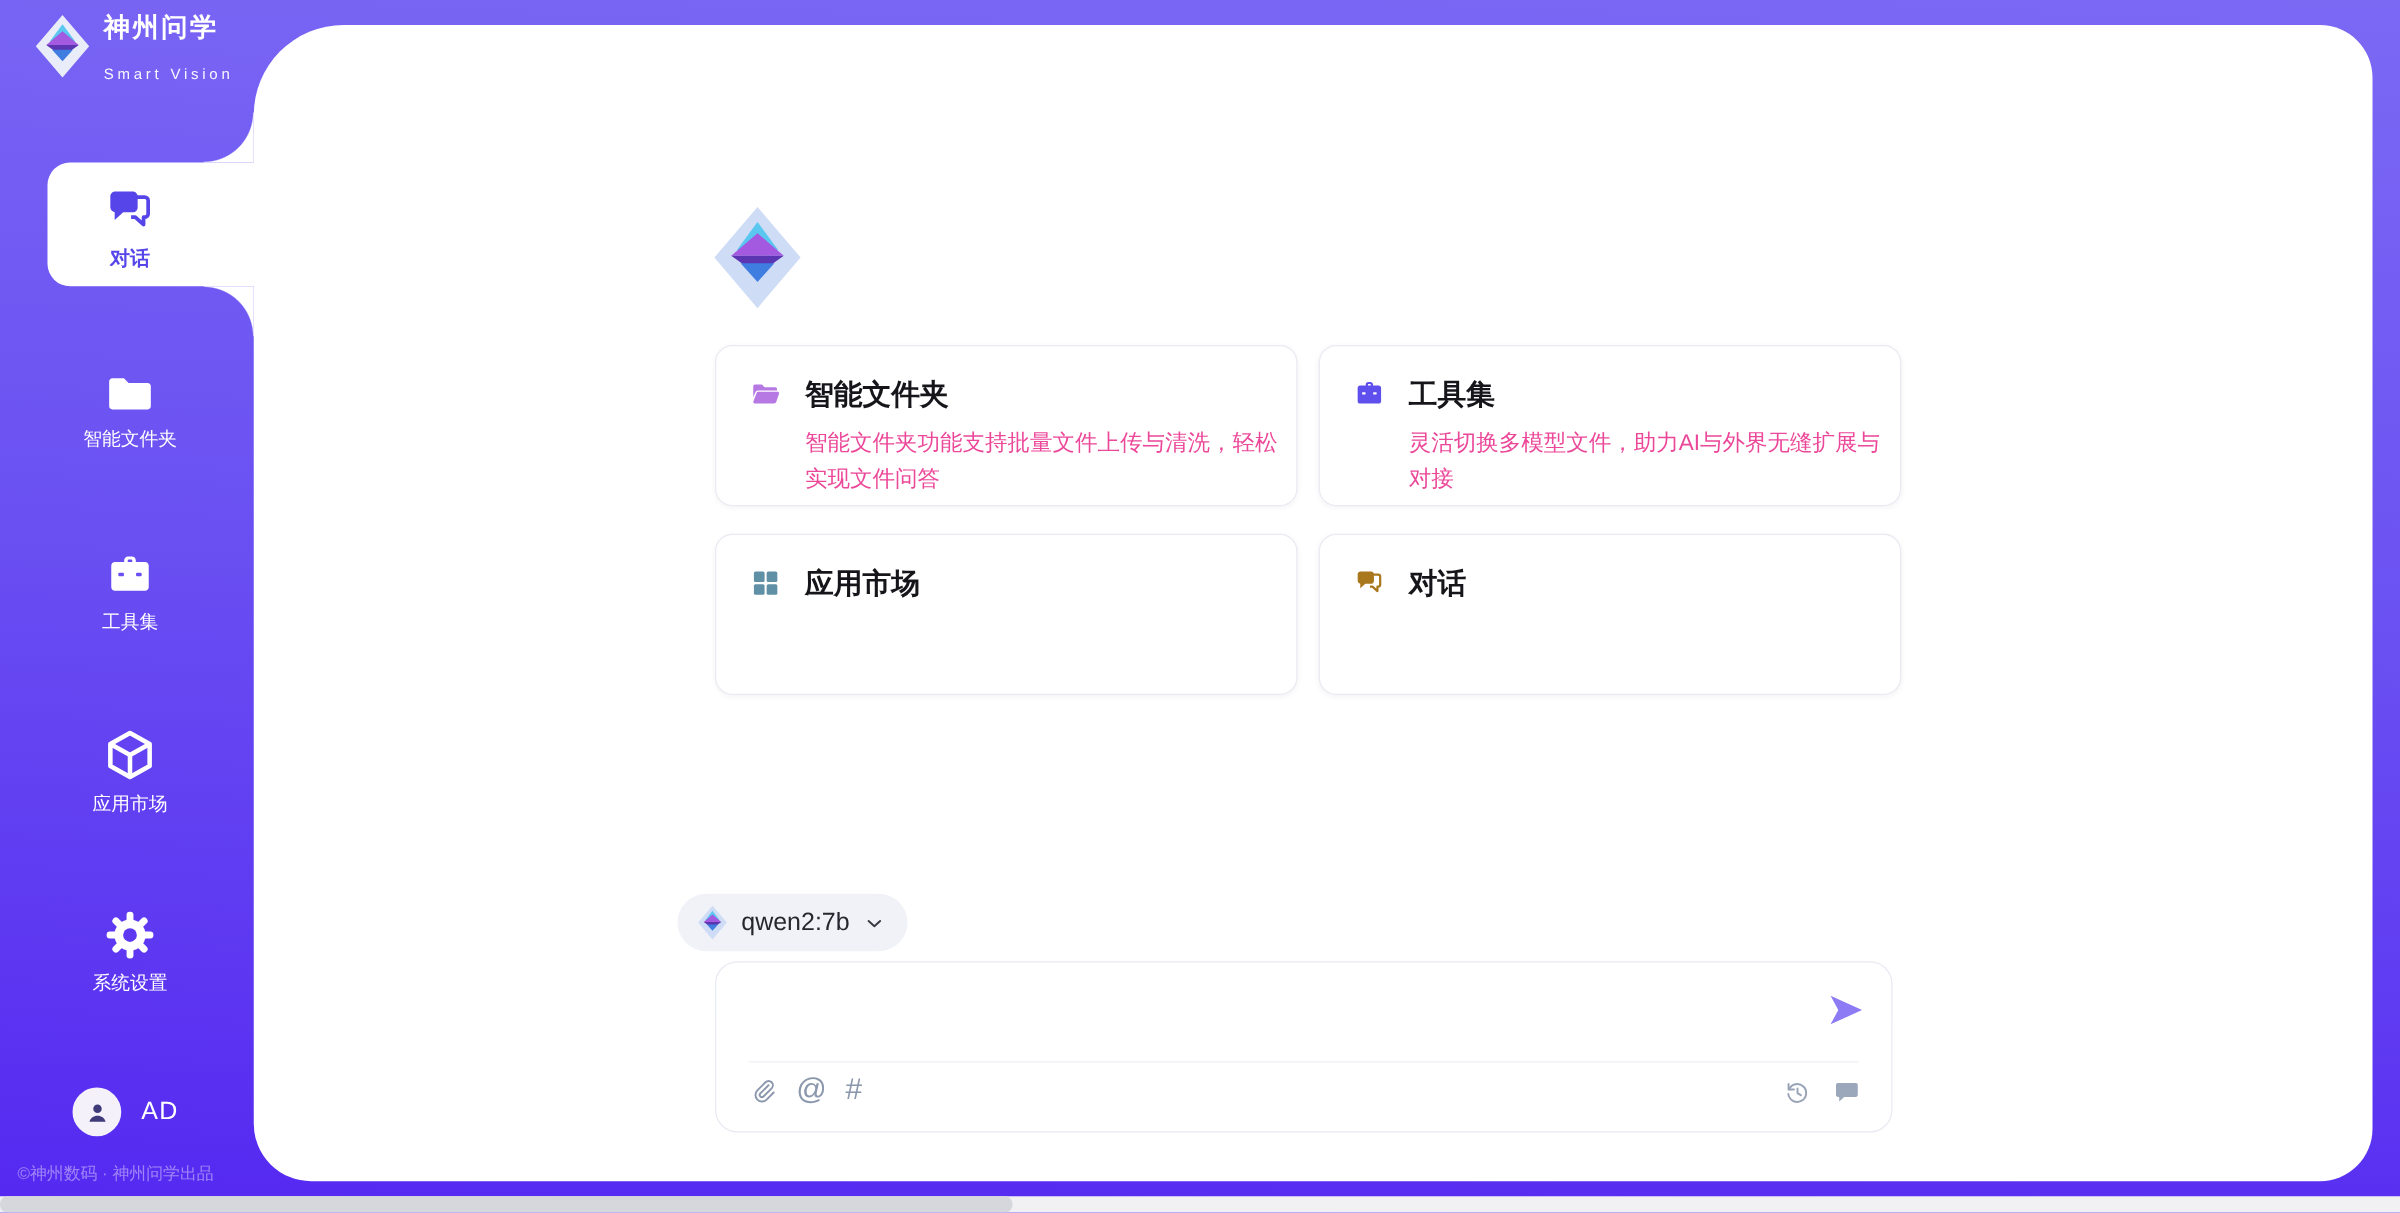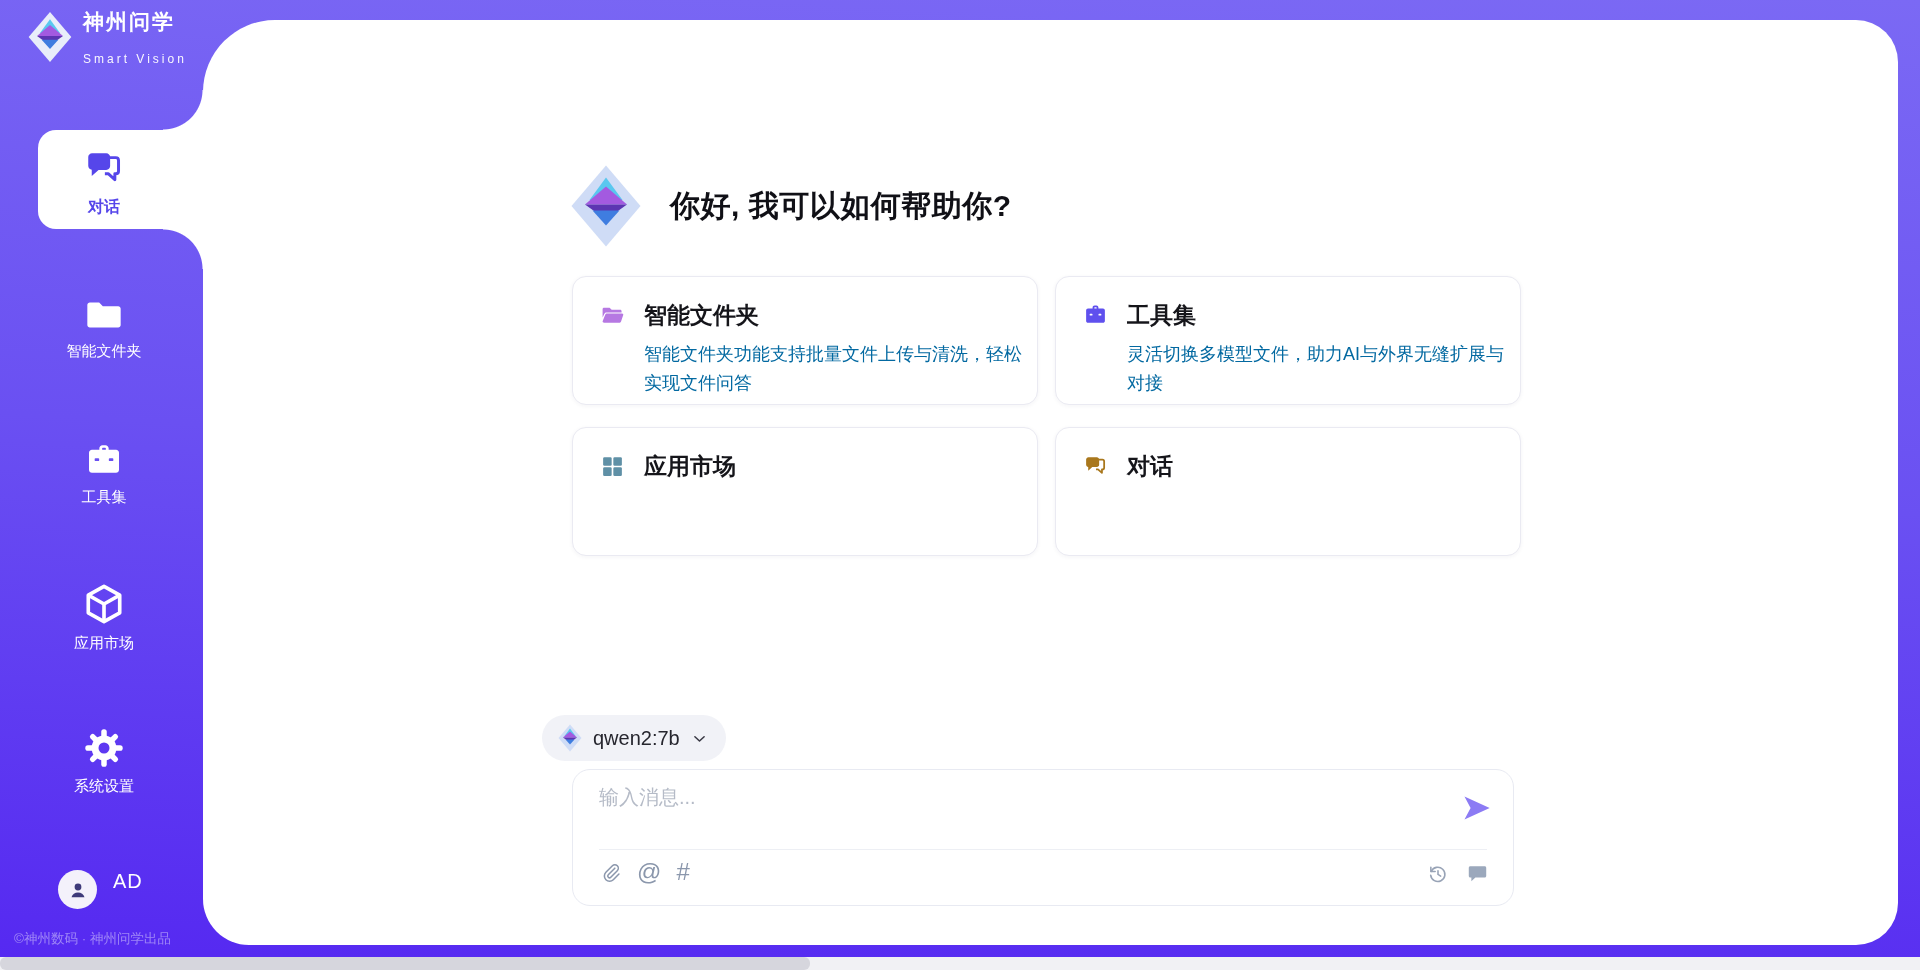--- a/index.html
+++ b/index.html
@@ -32,40 +32,40 @@
   .brand { position:absolute; left:27px; top:8px; display:flex; align-items:center; gap:10px; }
   .brand-text { color:#fff; }
   .brand-name { font-size:21px; font-weight:700; letter-spacing:2px; }
   .brand-sub { font-size:12px; letter-spacing:3px; margin-top:16px; opacity:.95; }
 
   .side-item { position:absolute; left:20px; width:168px; text-align:center; cursor:pointer; }
   .side-item .lbl { display:block; margin-top:7px; font-size:15px; color:#fff; }
   .side-item svg { display:block; margin:0 auto; }
   .side-item.active .lbl { color:#5646ea; font-weight:600; font-size:16px; }
 
-  .user-row { position:absolute; left:58px; top:870px; display:flex; gap:16px; }
+  .user-row { position:absolute; left:58px; top:870px; display:flex; align-items:center; gap:16px; }
   .avatar { width:39px; height:39px; border-radius:50%; background:#f4f1fb; display:flex; align-items:center; justify-content:center; }
   .user-name { color:#fff; font-size:20px; letter-spacing:1px; }
   .copyright { position:absolute; left:14px; top:930px; font-size:13.5px; color:rgba(255,255,255,.42); white-space:nowrap; }
 
   
   .greeting-row { position:absolute; left:570px; top:163px; display:flex; align-items:center; gap:28px; }
   .greeting { font-size:30px; font-weight:700; color:#101016; letter-spacing:.5px; }
 
   
   .card {
     position:absolute; width:466px; height:129px; background:#fff;
     border:1px solid #eaeaf2; border-radius:14px;
     box-shadow:0 1px 4px rgba(30,30,80,.05);
     padding:23px 12px 0 26px; cursor:pointer;
   }
   .card-head { display:flex; align-items:center; gap:18px; }
   .card-head svg { flex:0 0 auto; }
   .card-title { font-size:23px; font-weight:700; color:#15151a; }
-  .card-desc { margin-top:9px; padding-left:45px; width:428px; font-size:18px; line-height:29px; color:#0369a1; }
+  .card-desc { margin-top:9px; padding-left:45px; width:428px; font-size:18px; line-height:29px; color:#ec4899; }
   .card.c1 { left:572px; top:276px; }
   .card.c2 { left:1055px; top:276px; }
   .card.c3 { left:572px; top:427px; }
   .card.c4 { left:1055px; top:427px; }
 
   
   .model-pill {
     position:absolute; left:542px; top:715px; height:46px;
     display:inline-flex; align-items:center; gap:11px; padding:0 18px 0 16px;
     background:#f1f2f7; border-radius:23px; cursor:pointer;
@@ -185,21 +185,20 @@
 <div class="copyright">©神州数码 · 神州问学出品</div>
 
 <div class="greeting-row">
   <svg width="72" height="86" viewBox="0 0 48 56">
     <polygon points="24,1 47,28 24,55 1,28" fill="#cfdcf6"></polygon>
     <polygon points="24,9 35,24 13,24" fill="#59c7ef"></polygon>
     <polygon points="24,15 38,27 10,27" fill="#a35ae0"></polygon>
     <polygon points="38,27 24,37 10,27" fill="#5c35b2"></polygon>
     <polygon points="24,41 33,31 15,31" fill="#3f7de0"></polygon>
   </svg>
-  <div class="greeting">你好, 我可以如何帮助你?</div>
 </div>
 
 <div class="card c1">
   <div class="card-head">
     <svg width="27" height="25" viewBox="0 0 24 24" style="color: rgb(182, 120, 226);">
       <path d="M2.5 5.8c0-.7.6-1.3 1.3-1.3h5.4l2 2h8.2c.7 0 1.3.6 1.3 1.3v1.2H6.1c-.9 0-1.7.6-2 1.5L2.5 14z" fill="currentColor"></path>
       <path d="M6.3 10h14.9c.8 0 1.4.8 1.1 1.6l-2.1 6.1c-.3.8-1 1.3-1.9 1.3H4c-.9 0-1.7-.7-1.5-1.4l2.6-6.6c.2-.6.7-1 1.2-1z" fill="currentColor"></path>
     </svg>
     <span class="card-title">智能文件夹</span>
   </div>
@@ -250,21 +249,20 @@
     <polygon points="38,27 24,37 10,27" fill="#5c35b2"></polygon>
     <polygon points="24,41 33,31 15,31" fill="#3f7de0"></polygon>
   </svg>
   <span class="model-name">qwen2:7b</span>
   <svg width="17" height="17" viewBox="0 0 24 24" fill="none" stroke="#3a3a45" stroke-width="2.2" stroke-linecap="round" stroke-linejoin="round">
     <path d="M5.5 9.5l6.5 6 6.5-6"></path>
   </svg>
 </div>
 
 <div class="input-box">
-  <textarea class="msg-input" placeholder="输入消息..." style=""></textarea>
   <svg class="send-btn" viewBox="0 0 24 24" fill="currentColor">
     <path d="M2.6 3.4L21.5 12 2.6 20.6l4.6-8.6z"></path>
   </svg>
   <div class="input-divider"></div>
 
   <div class="tools-left">
     <svg width="23" height="23" viewBox="0 0 24 24" fill="none" stroke="currentColor" stroke-width="1.6" stroke-linecap="round">
       <path d="M16.5 7.5l-6.8 6.8a1.8 1.8 0 002.6 2.6l6.8-6.8a3.6 3.6 0 00-5.1-5.1l-6.8 6.8a5.4 5.4 0 007.7 7.7l5.9-5.9"></path>
     </svg>
     <span class="glyph-icon">@</span>

